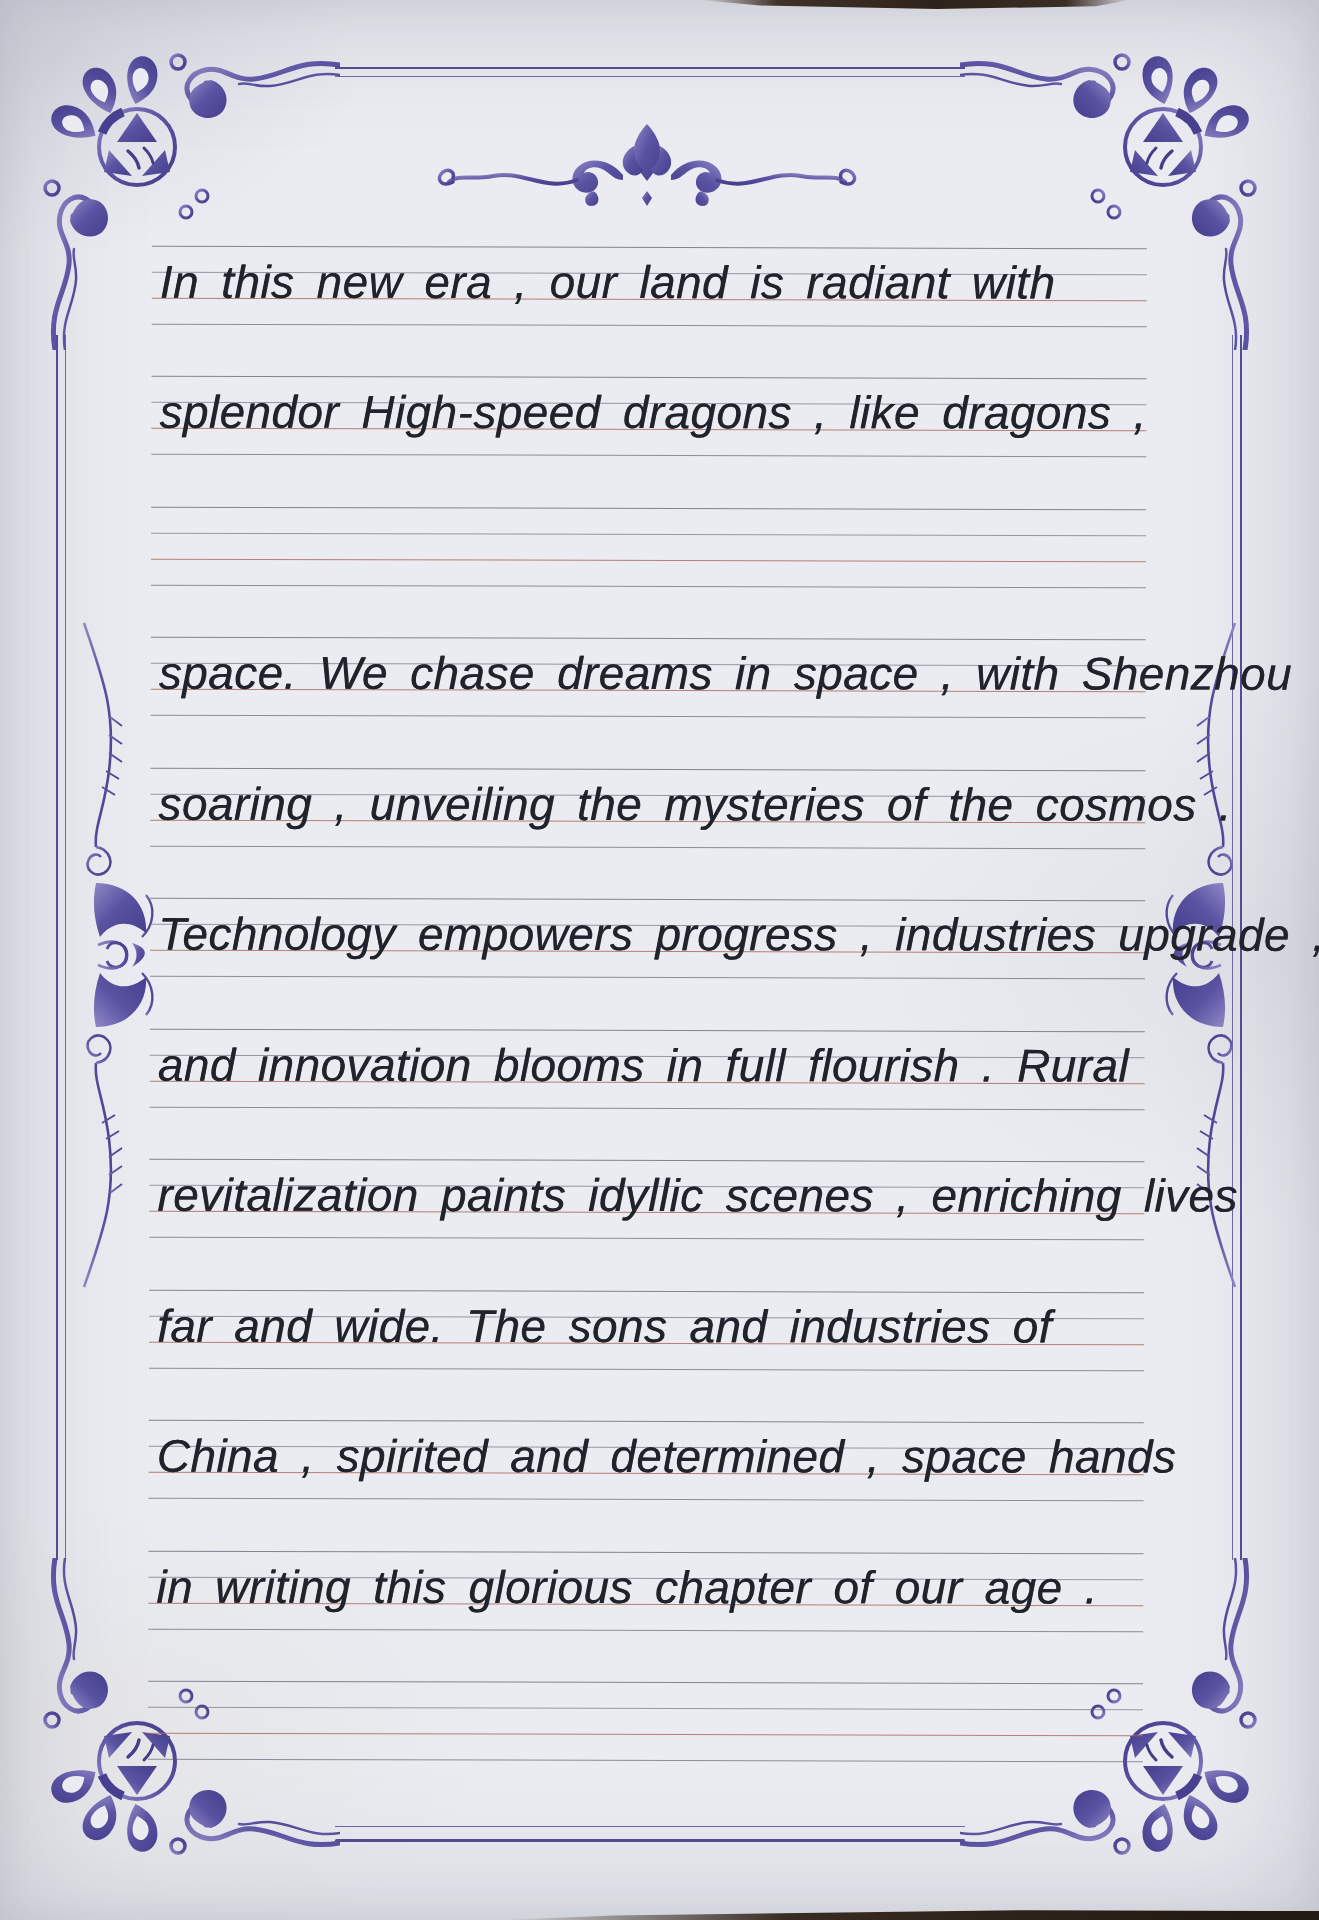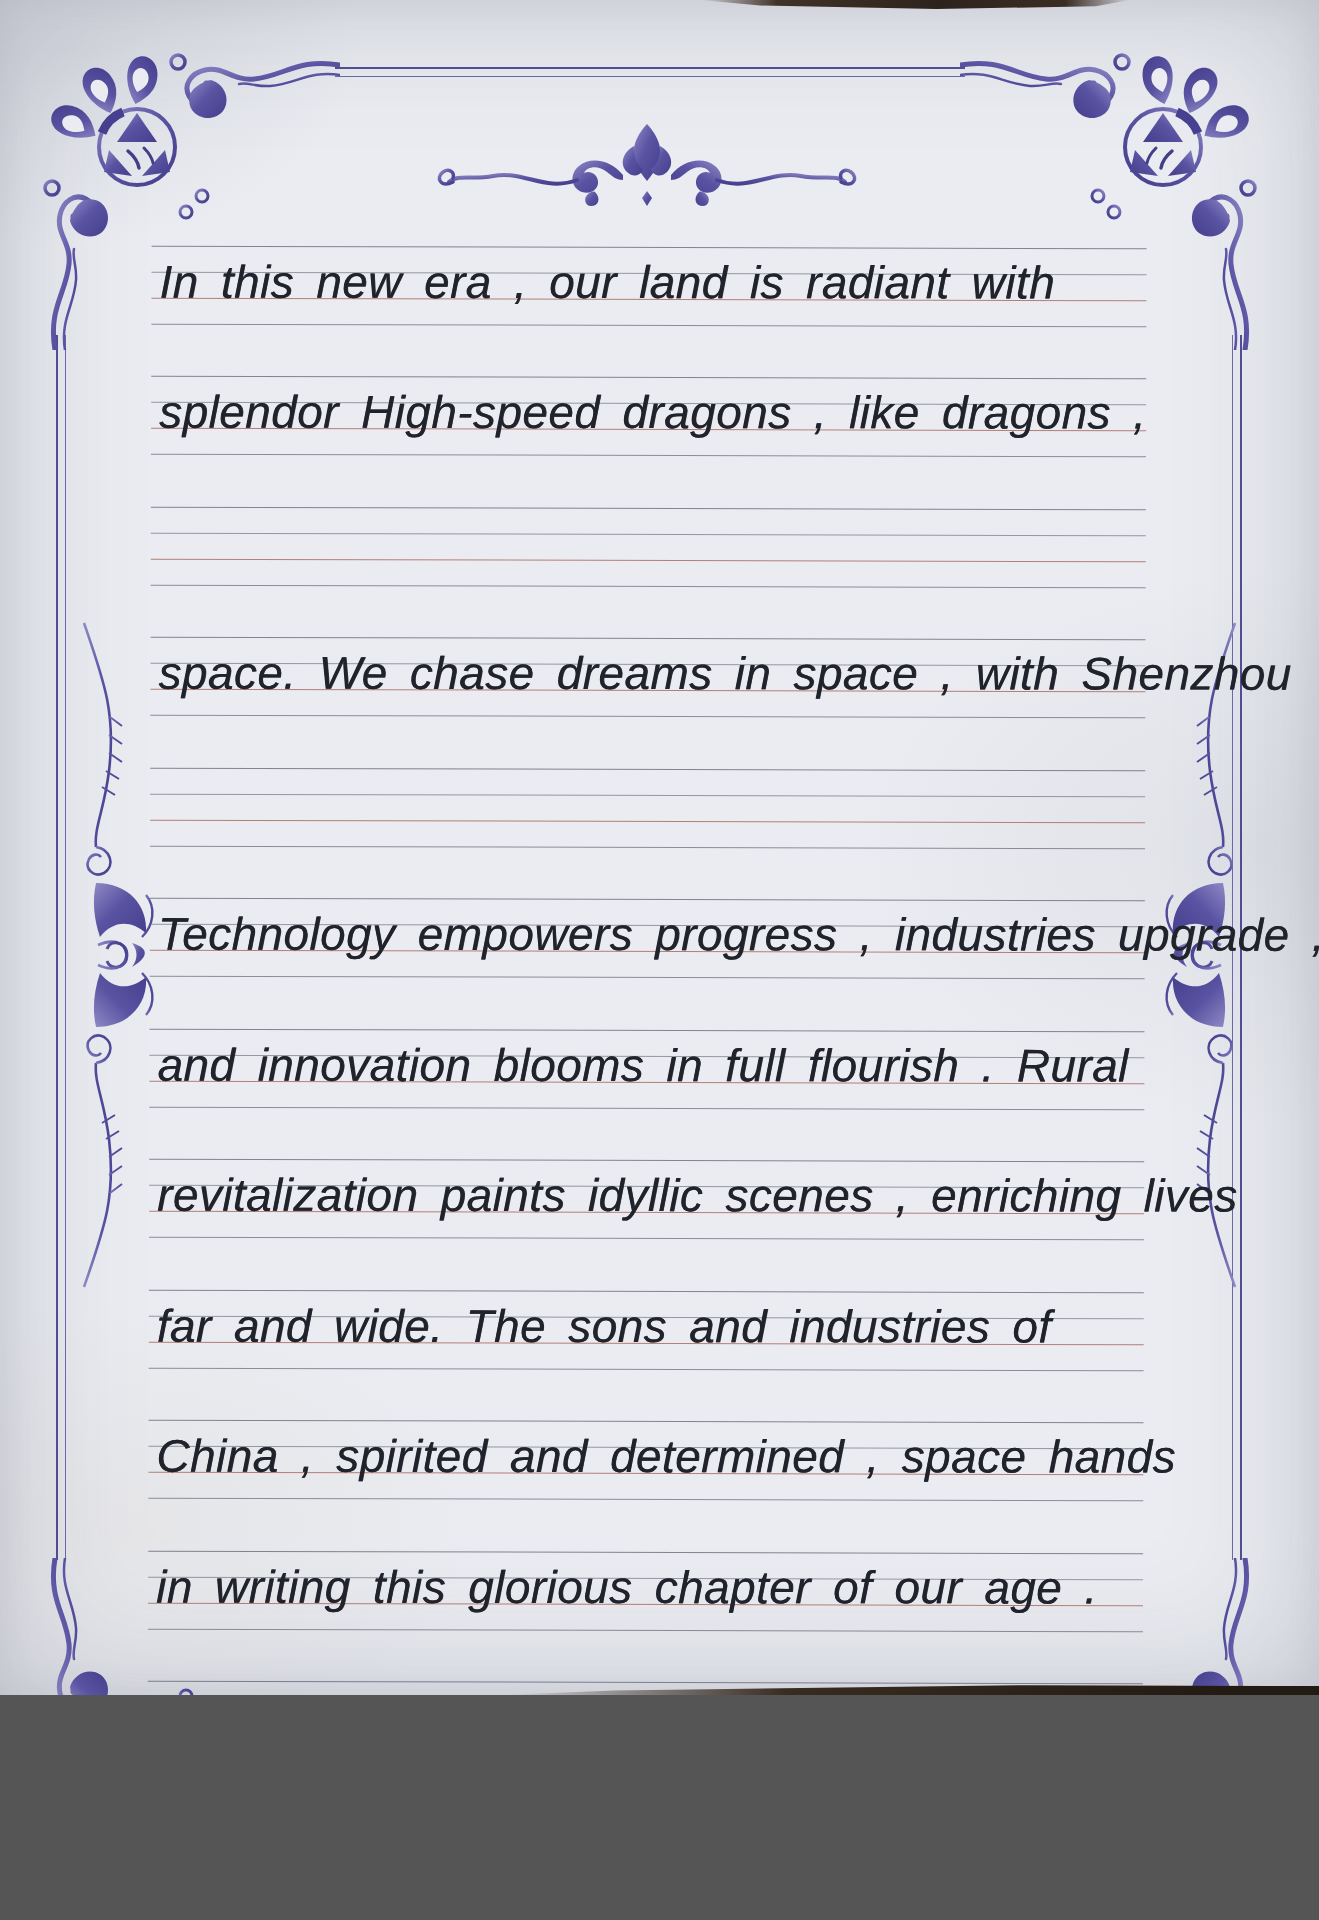--- a/index.html
+++ b/index.html
@@ -1,17 +1,17 @@
 <!DOCTYPE html>
 <html><head>
 <meta charset="utf-8">
 <style>
   html,body{margin:0;padding:0;background:#555;}
   .photo{
-    position:relative;width:1319px;height:1695px;overflow:hidden;
+    position:relative;width:1319px;height:1920px;overflow:hidden;
     background:
       radial-gradient(420px 280px at 5% 3%, rgba(125,125,148,.14), transparent 70%),
       radial-gradient(520px 320px at 10% 90%, rgba(205,196,186,.16), transparent 70%),
       radial-gradient(600px 400px at 96% 50%, rgba(130,132,152,.10), transparent 70%),
       #eaecf1;
     font-family:"Liberation Sans",sans-serif;
   }
   .vignette{position:absolute;inset:0;pointer-events:none;
     box-shadow:inset 0 0 140px rgba(86,90,112,.28), inset 0 0 34px rgba(120,122,142,.12);}
   
@@ -190,20 +190,21 @@
         <i class="rl l2"></i>
         <i class="rl l3"></i>
         <i class="rl l4"></i>
       <span class="hw">space. We chase dreams in space , with Shenzhou</span>
     </div>
     <div class="group" style="top:769px">
       <i class="rl l1"></i>
         <i class="rl l2"></i>
         <i class="rl l3"></i>
         <i class="rl l4"></i>
+      <span class="hw">soaring , unveiling the mysteries of the cosmos .</span>
     </div>
     <div class="group" style="top:899px">
       <i class="rl l1"></i>
         <i class="rl l2"></i>
         <i class="rl l3"></i>
         <i class="rl l4"></i>
       <span class="hw">Technology empowers progress , industries upgrade ,</span>
     </div>
     <div class="group" style="top:1030px">
       <i class="rl l1"></i>

